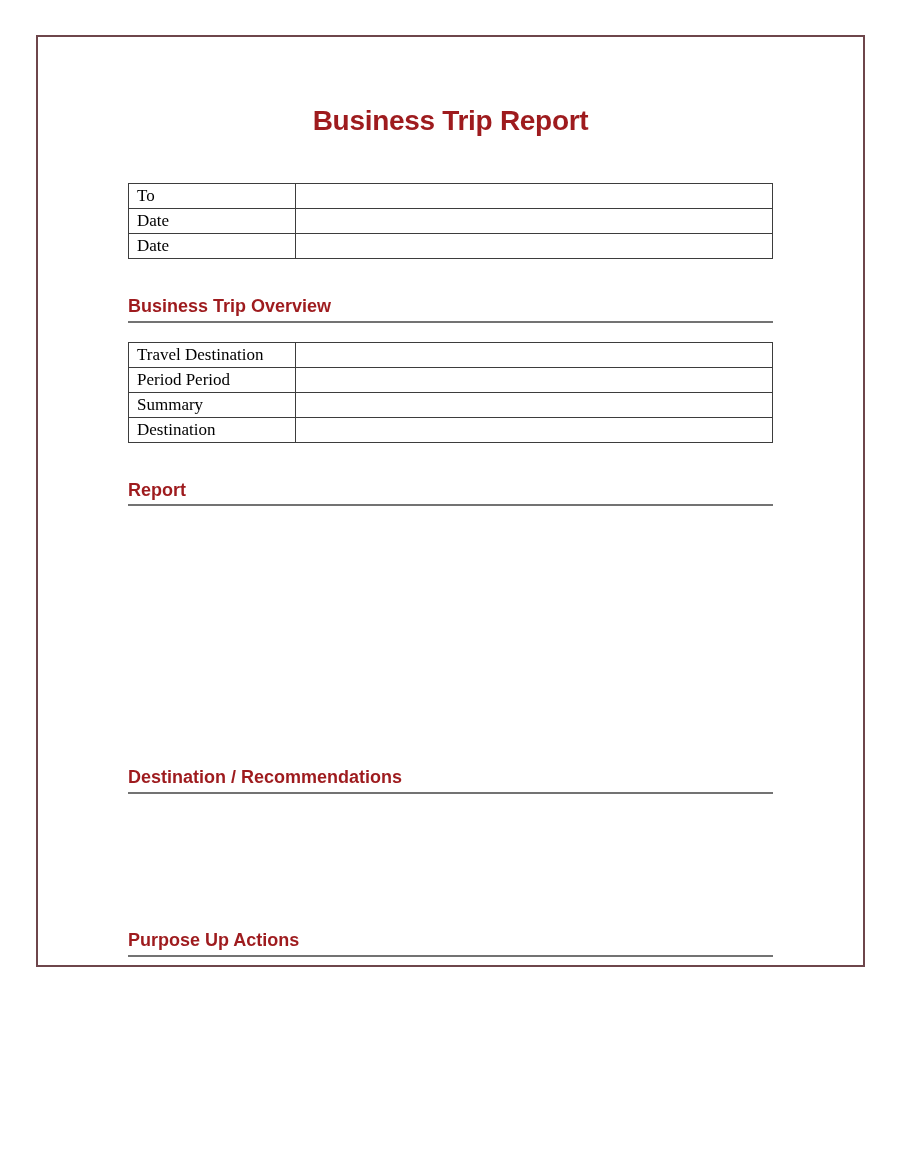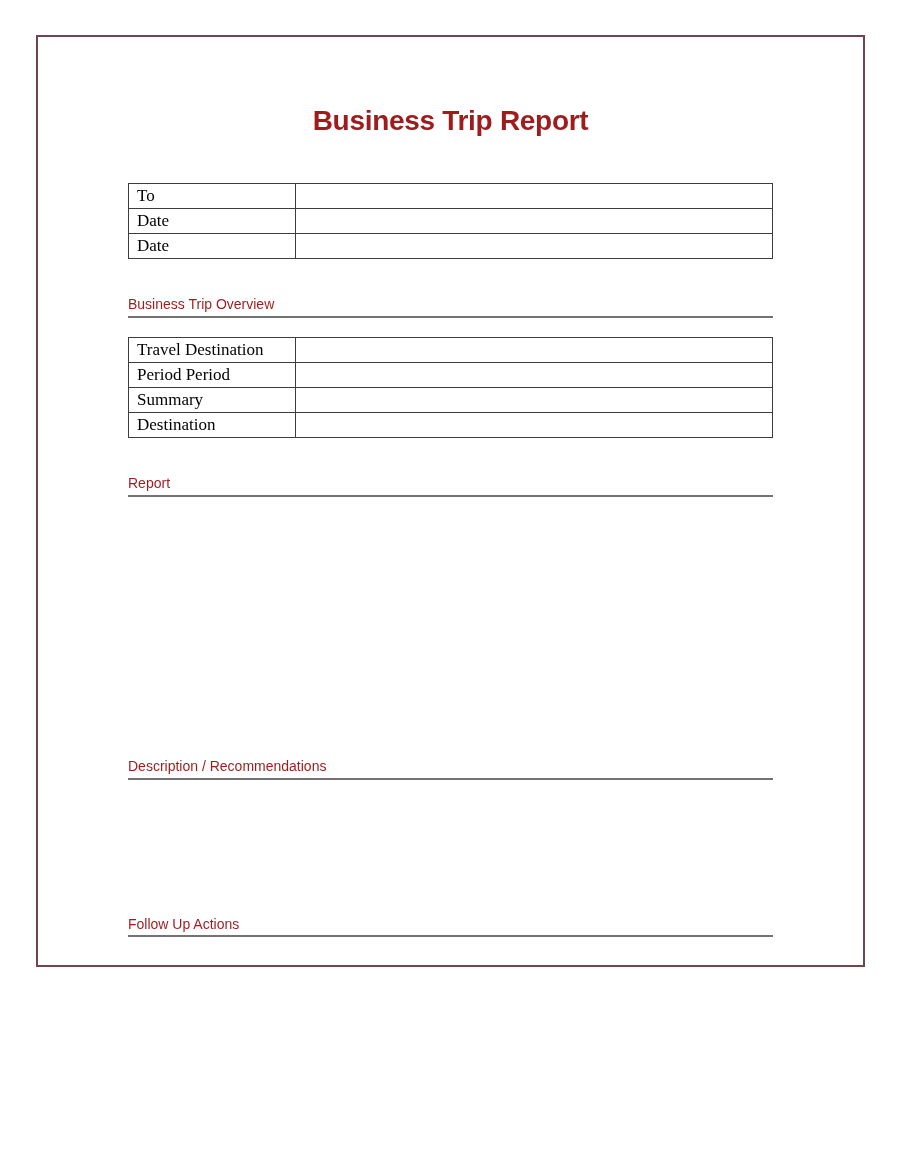--- a/index.html
+++ b/index.html
@@ -50,23 +50,23 @@
     padding: 0 8px;
     vertical-align: middle;
     overflow: hidden;
     white-space: nowrap;
   }
   td.label-cell { width: 167px; }
   td.value-cell { }
   .recipient-table { margin-top: 46px; }
   .overview-table { margin-top: 19px; }
   h2.section-heading {
-    font-size: 14px;
+    font-size: 18px;
     line-height: 1.2;
-    font-weight: normal;
+    font-weight: bold;
     color: var(--accent, #9E1B1E);
     padding-bottom: 3px;
     border-bottom: 2px solid var(--rule, #737373);
   }
   .overview-heading   { margin-top: 37px; }
   .summary-heading    { margin-top: 37px; }
   .conclusions-heading{ margin-top: 0; }
   .followup-heading   { margin-top: 0; }
   .writing-area {
     width: 100%;
@@ -121,19 +121,19 @@
       <tr>
         <td class="label-cell">Destination</td>
         <td class="value-cell"></td>
       </tr>
     </tbody>
   </table>
 
   <h2 class="section-heading summary-heading">Report</h2>
   <div class="writing-area summary-area"></div>
 
-  <h2 class="section-heading conclusions-heading">Description / Recommendations</h2>
+  <h2 class="section-heading conclusions-heading">Destination / Recommendations</h2>
   <div class="writing-area conclusions-area"></div>
 
-  <h2 class="section-heading followup-heading">Follow Up Actions</h2>
+  <h2 class="section-heading followup-heading">Purpose Up Actions</h2>
   <div class="writing-area followup-area"></div>
 
 </div>
 
 </body></html>

